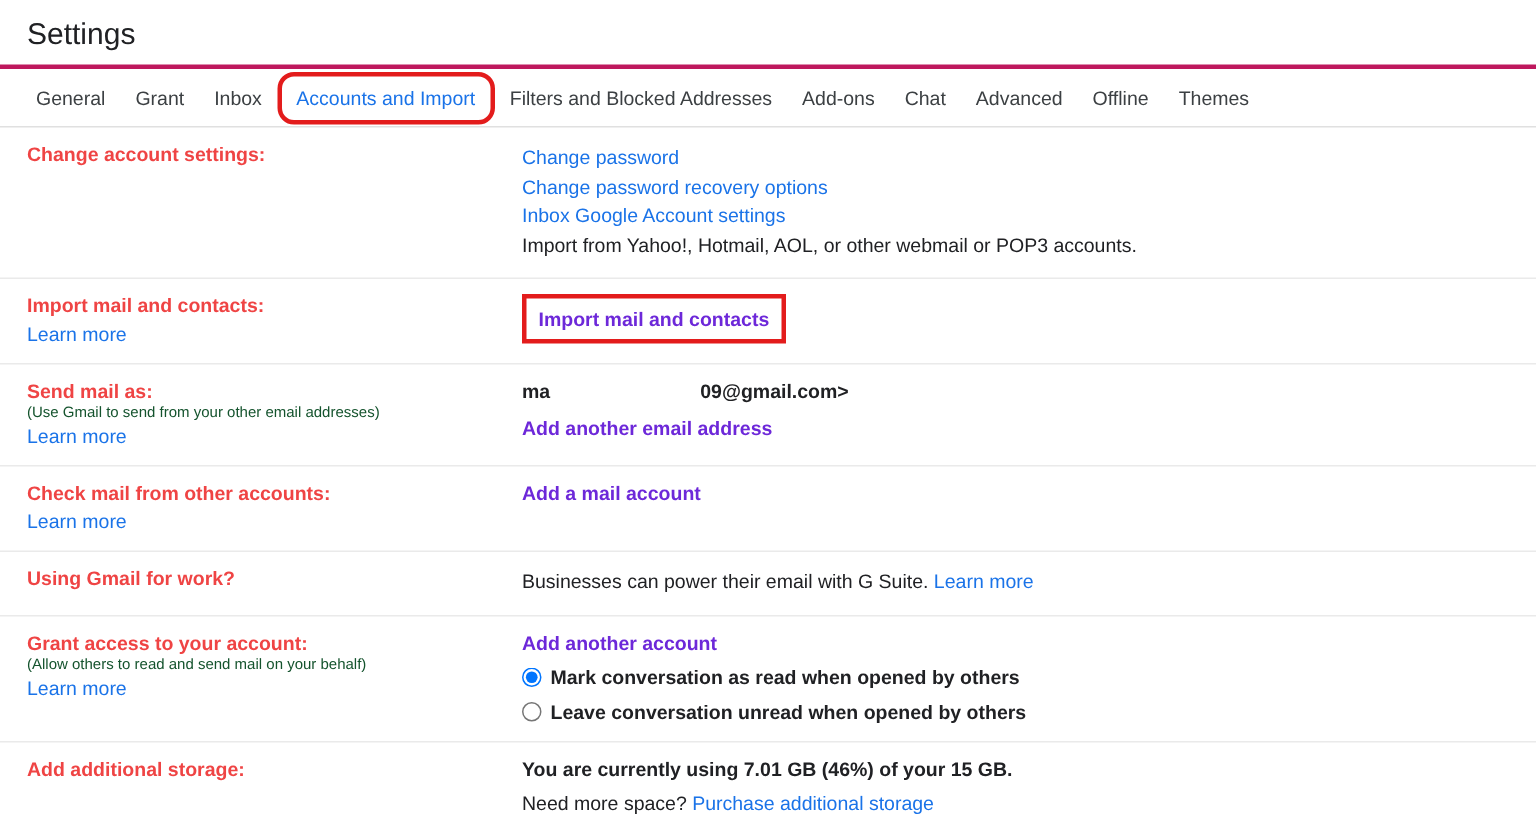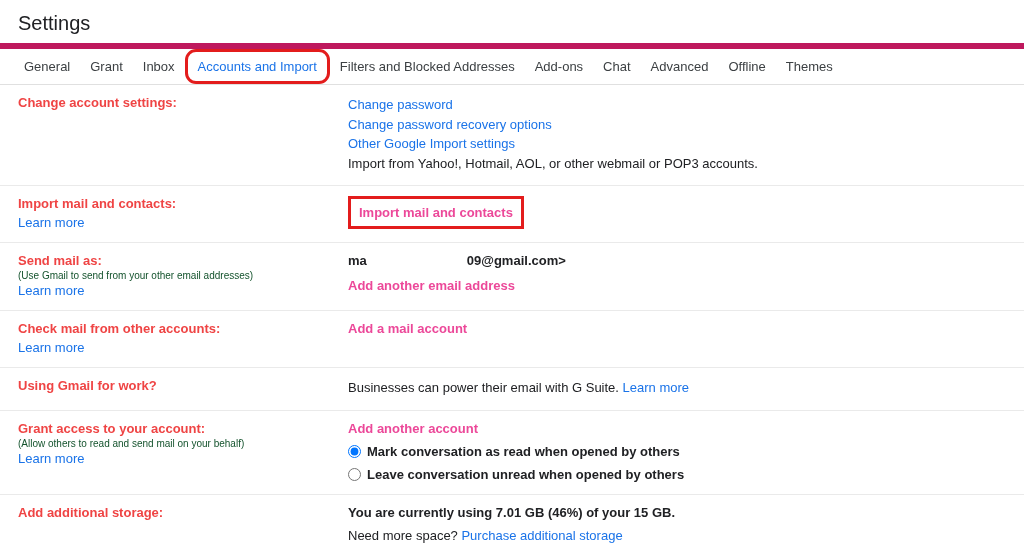--- a/index.html
+++ b/index.html
@@ -10,21 +10,21 @@
       background: #fff;
       width: 1024px;
     }
     .page-title {
       font-size: 20px;
       font-weight: 400;
       padding: 12px 18px 8px;
       color: #202124;
     }
     .tabs {
-      border-top: 6px solid #be185d;
+      border-top: 3px solid #be185d;
       border-bottom: 1px solid #e0e0e0;
       padding: 0 14px;
       display: flex;
       align-items: center;
       height: 42px;
       gap: 0;
     }
     .tab {
       padding: 10px 10px;
       font-size: 13px;
@@ -72,21 +72,21 @@
       padding-left: 30px;
     }
     .link {
       color: #1a73e8;
       font-size: 13px;
       cursor: pointer;
       display: block;
       line-height: 1.5;
     }
     .bold-link {
-      color: #ec4899;
+      color: #6d28d9;
       font-weight: bold;
       font-size: 13px;
       cursor: pointer;
       display: inline-block;
     }
     .plain-text {
       color: #202124;
       font-size: 13px;
       line-height: 1.5;
     }
@@ -131,21 +131,21 @@
   <div class="tab">Themes</div>
 </div>
 
 <div class="section">
   <div class="section-left">
     <div class="section-heading">Change account settings:</div>
   </div>
   <div class="section-right">
     <span class="link">Change password</span>
     <span class="link">Change password recovery options</span>
-    <span class="link">Other Google Import settings</span>
+    <span class="link">Inbox Google Account settings</span>
     <div class="plain-text">Import from Yahoo!, Hotmail, AOL, or other webmail or POP3 accounts.</div>
   </div>
 </div>
 
 <div class="section">
   <div class="section-left">
     <div class="section-heading">Import mail and contacts:</div>
     <div class="learn-more">Learn more</div>
   </div>
   <div class="section-right">

